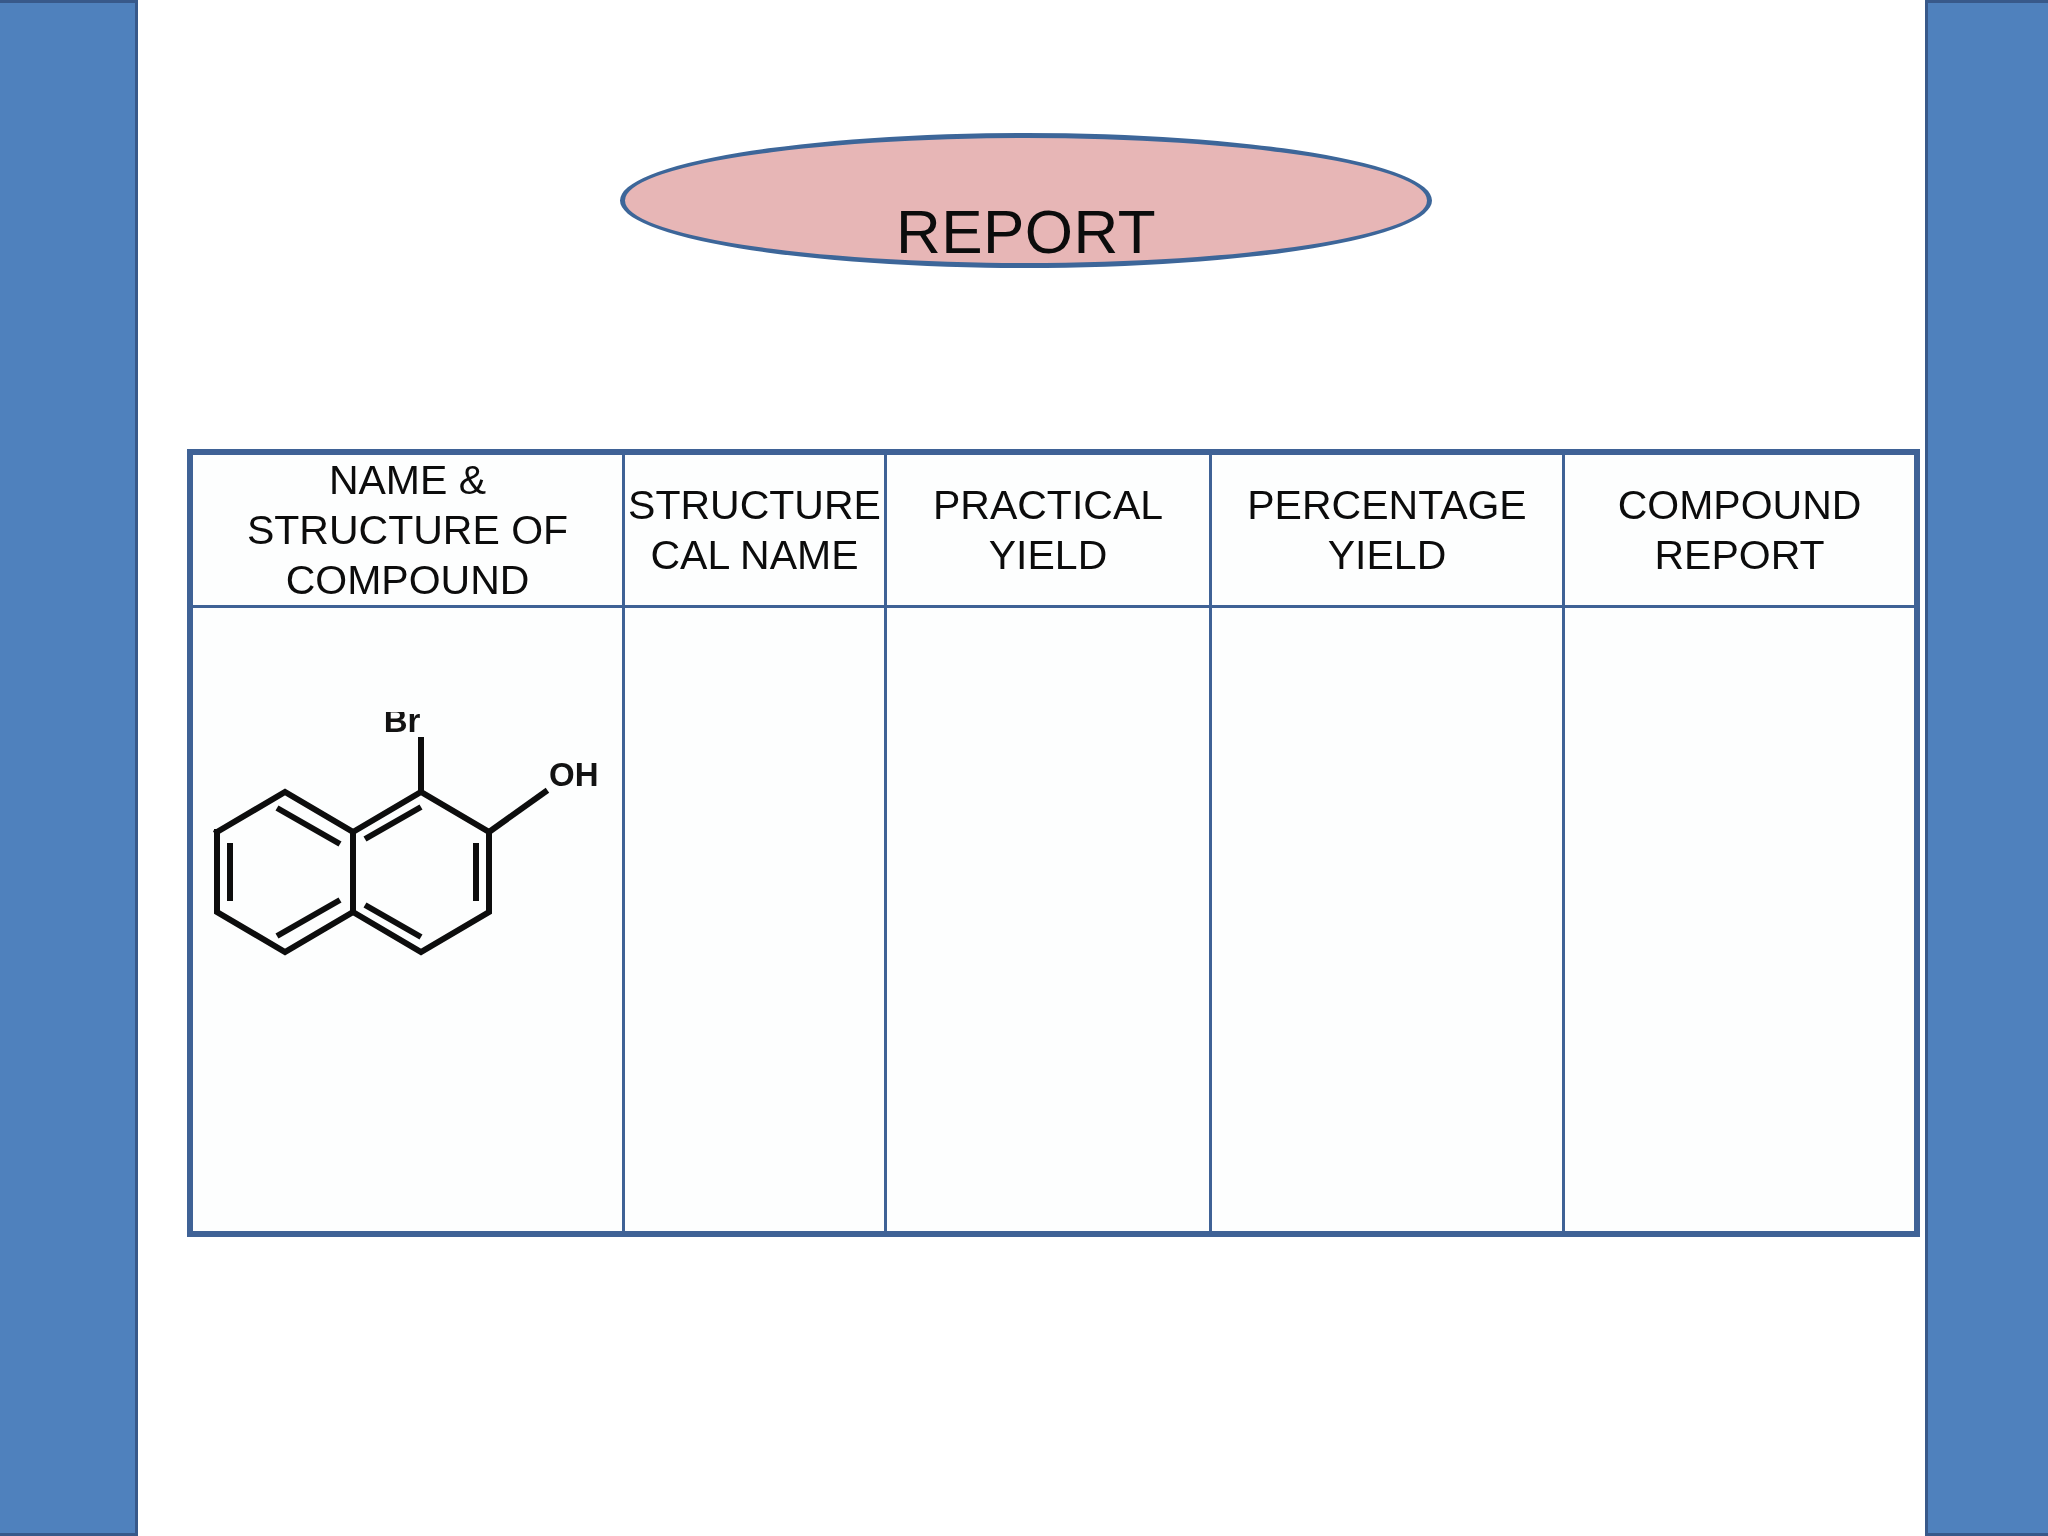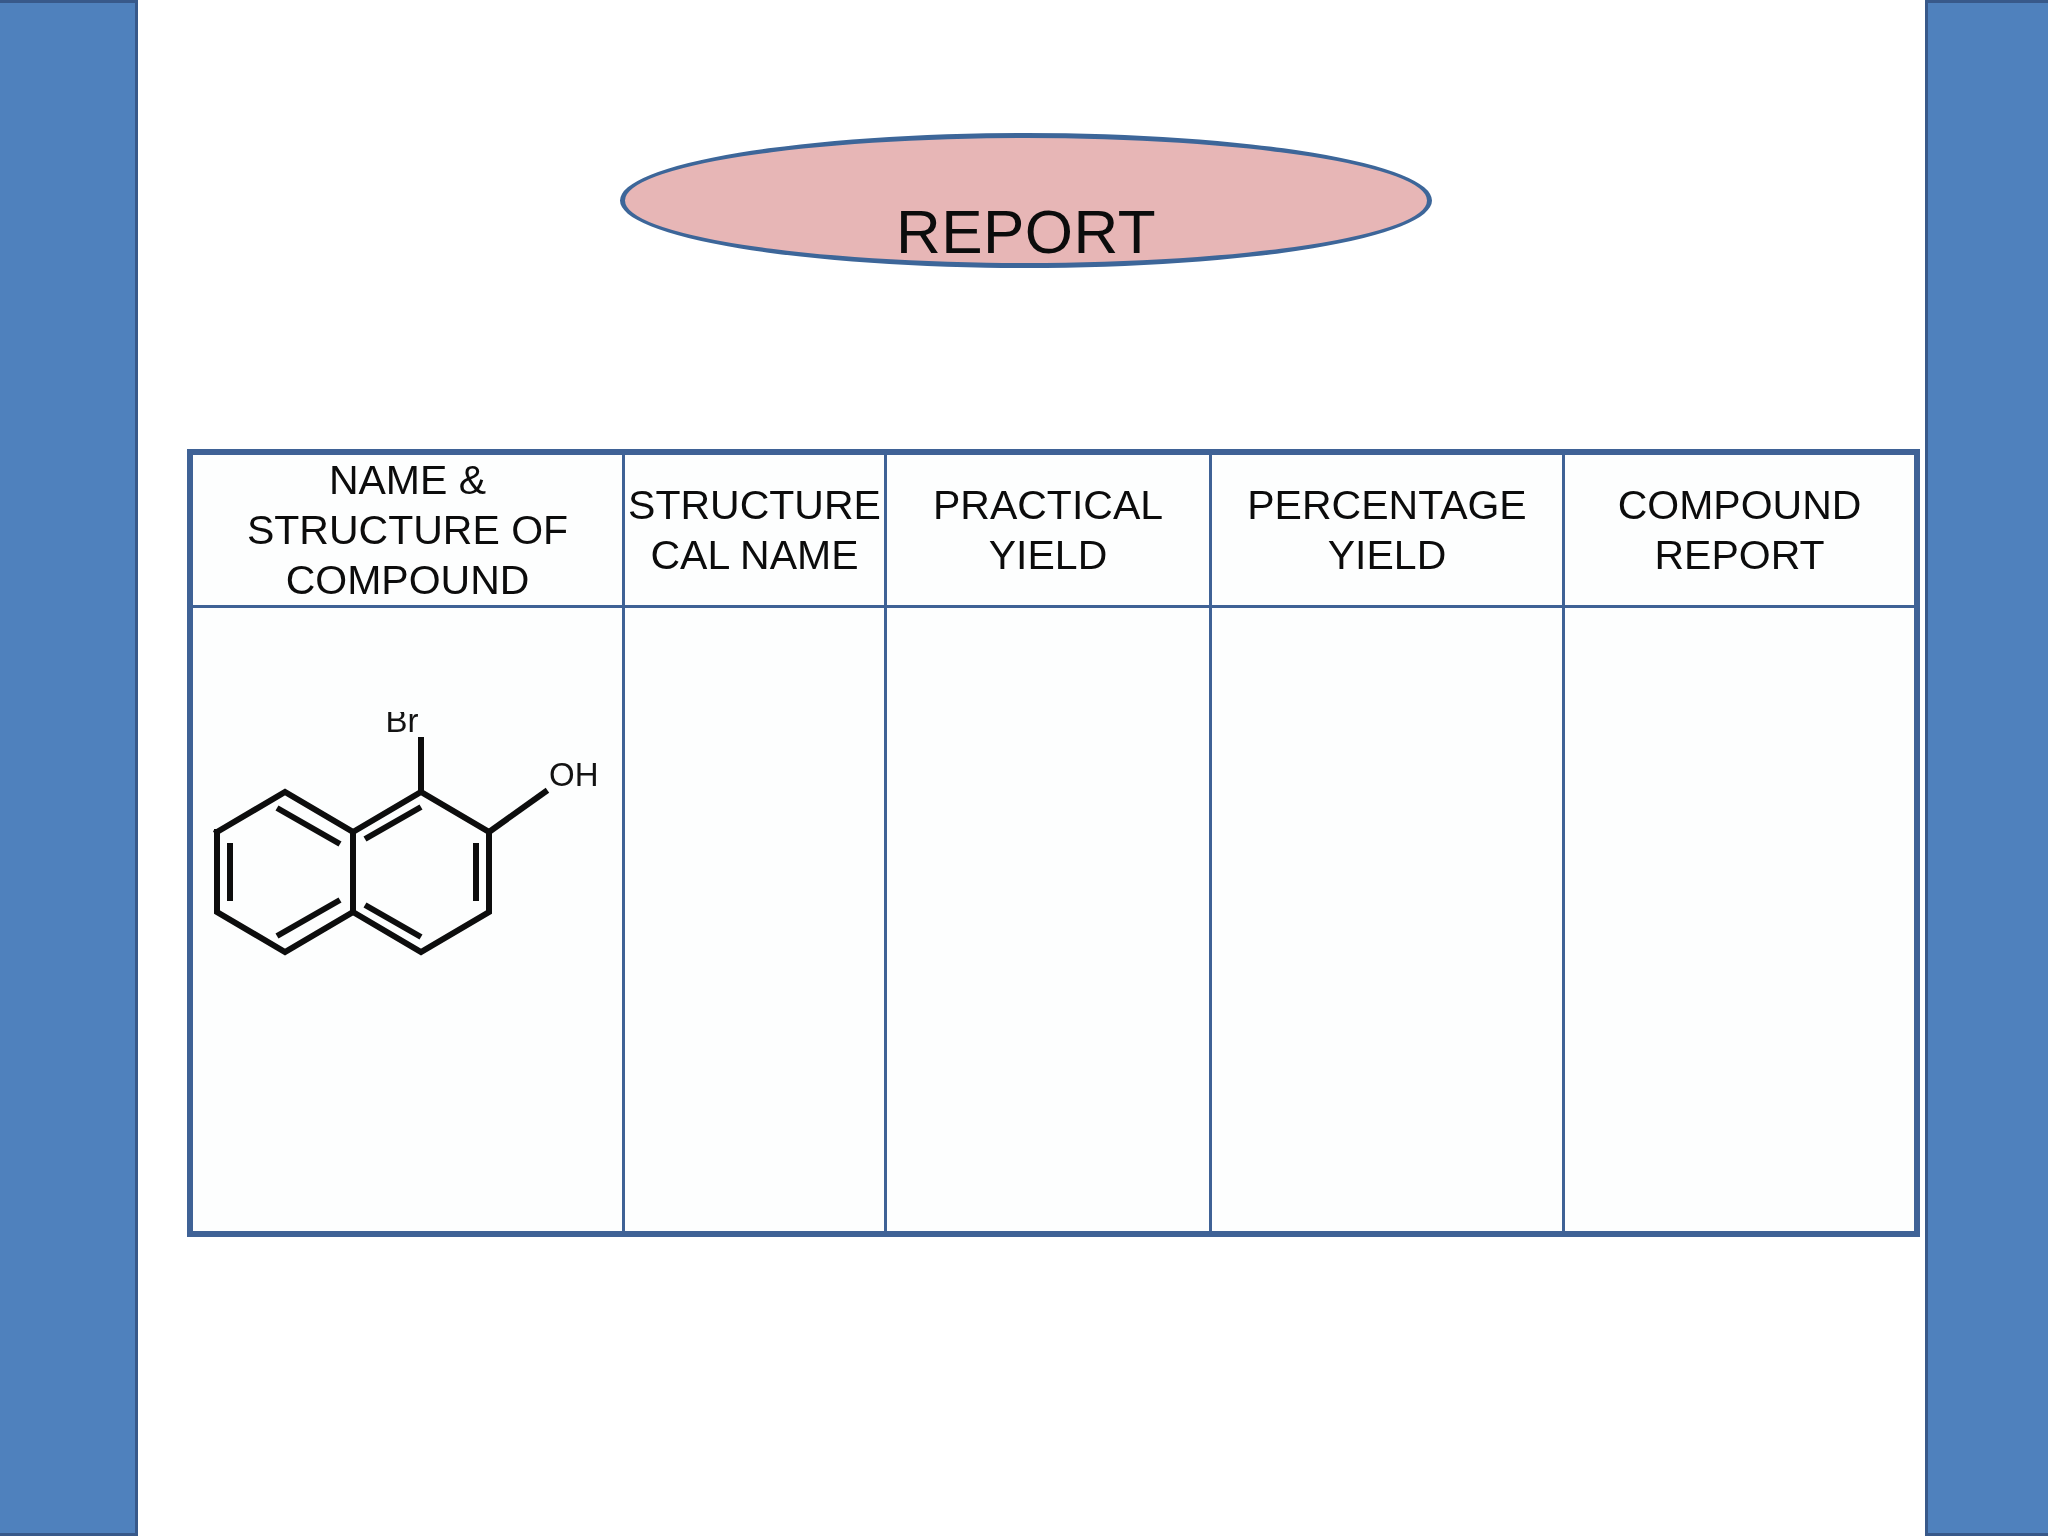--- a/index.html
+++ b/index.html
@@ -97,20 +97,21 @@
   }
   .body-cell {
     vertical-align: top;
     height: 596px;
   }
 
   
   #structure-cell {
     position: relative;
     overflow: hidden;
+    font-weight: bold;
   }
   #molecule {
     position: absolute;
     left: 4px;
     top: 104px;
     width: 420px;
     height: 280px;
   }
   .bond {
     stroke: #0d0d0d;

